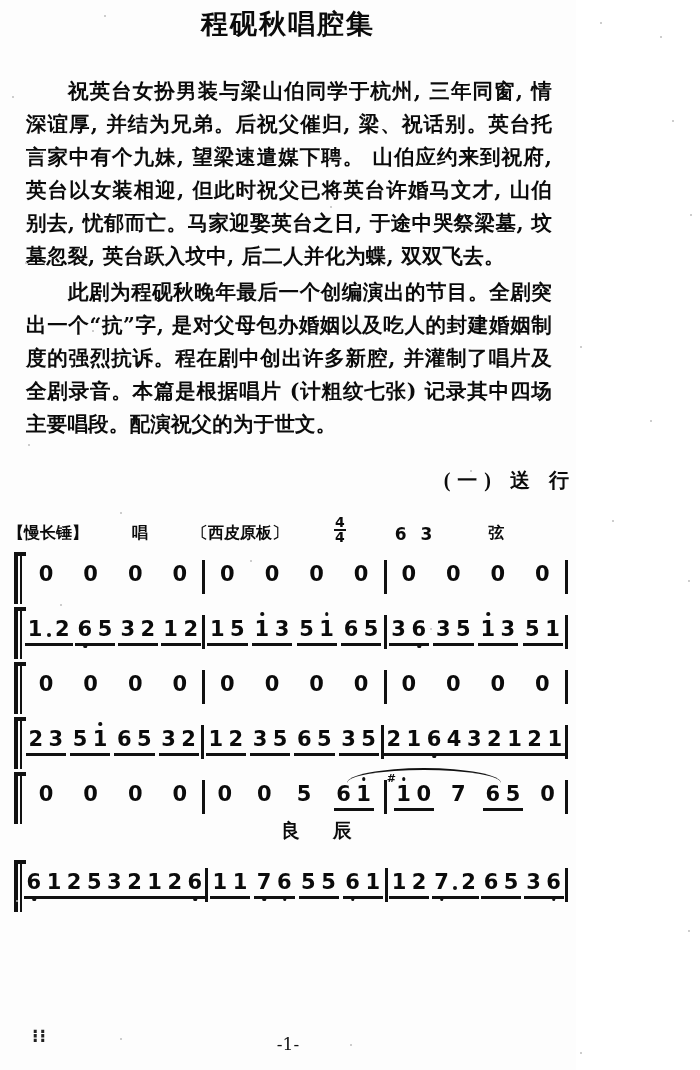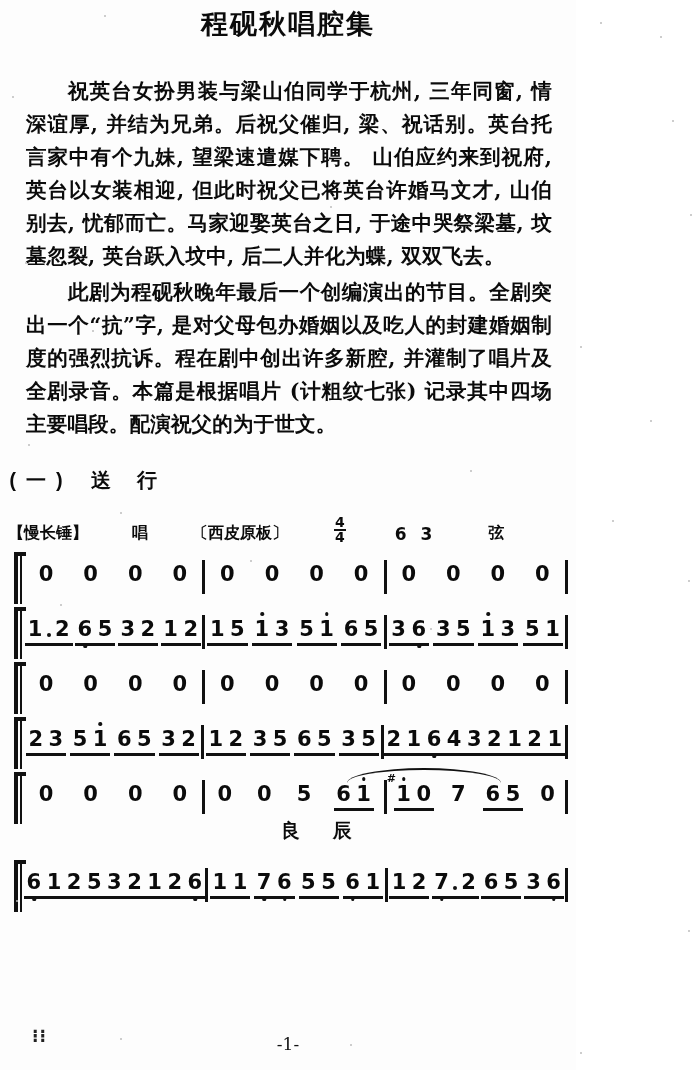--- a/index.html
+++ b/index.html
@@ -64,27 +64,27 @@
   .sec-singer {
     text-align: center;
     font-size: 24px;
     font-weight: 700;
     letter-spacing: 9px;
     text-indent: 9px;
     margin-top: 26px;
     font-family: "DejaVu Serif", "Liberation Serif", serif;
   }
   .sec-scene {
-    text-align: left;
+    text-align: right;
     font-size: 20px;
     font-weight: 700;
     letter-spacing: 7px;
     text-indent: 7px;
     margin-top: 26px;
-    font-family: Liberation Mono, monospace;
+    font-family: Liberation Serif, serif;
   }
 
   
   .score-head {
     margin: 22px 0 0 8px;
     display: flex;
     align-items: flex-end;
     font-size: 16px;
     font-weight: 700;
     font-family: "DejaVu Serif", "Liberation Serif", serif;

